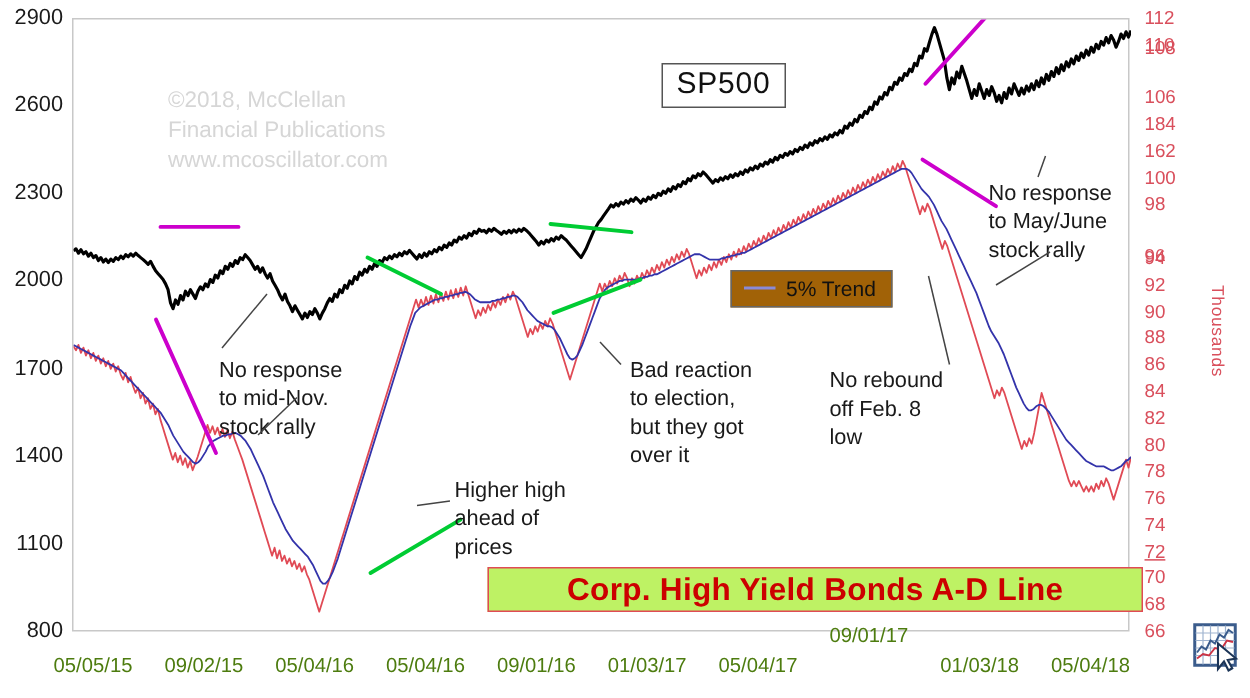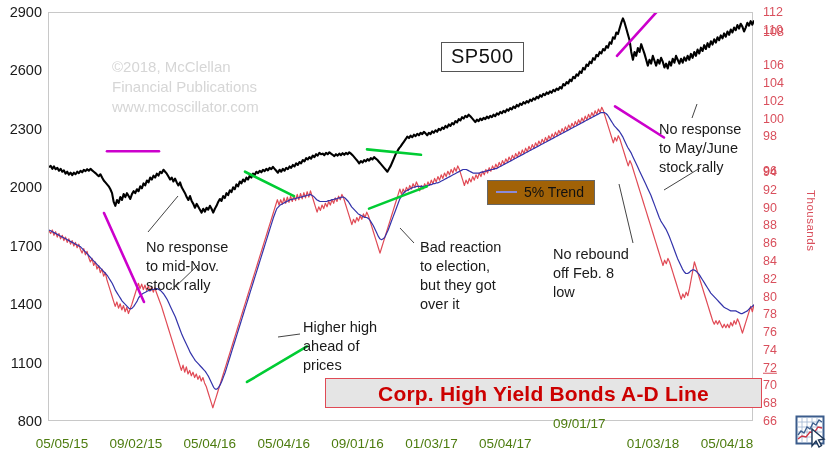--- a/index.html
+++ b/index.html
@@ -112,21 +112,21 @@
     font-size: 14.5px;
     line-height: 19px;
     color: #1a1a1a;
     white-space: pre;
   }
   #title-box {
     position: absolute;
     left: 325px; top: 378px;
     width: 437px;
     border: 1.3px solid #e04a55;
-    background: #e5e5e5;
+    background: #bef264;
     box-sizing: border-box;
     padding: 3px 0 1px 0;
     text-align: center;
   }
   #title-main {
     display: block;
     color: #cc0000;
     font-size: 21px;
     font-weight: bold;
     line-height: 24px;
@@ -189,22 +189,22 @@
       <div class="ytick-right" style="left: 763px; top: 278.739px;">82</div>
       <div class="ytick-right" style="left: 763px; top: 260.957px;">84</div>
       <div class="ytick-right" style="left: 763px; top: 243.174px;">86</div>
       <div class="ytick-right" style="left: 763px; top: 225.391px;">88</div>
       <div class="ytick-right" style="left: 763px; top: 207.609px;">90</div>
       <div class="ytick-right" style="left: 763px; top: 189.826px;">92</div>
       <div class="ytick-right" style="left: 763px; top: 172.043px;">94</div>
       <div class="ytick-right" style="left: 763px; top: 154.261px; margin-top: 17px;">96</div>
       <div class="ytick-right" style="left: 763px; top: 136.478px;">98</div>
       <div class="ytick-right" style="left: 763px; top: 118.696px;">100</div>
-      <div class="ytick-right" style="left: 763px; top: 100.913px;">102</div>
-      <div class="ytick-right" style="left: 763px; top: 83.1304px;">104</div>
+      <div class="ytick-right" style="left: 763px; top: 100.913px;">162</div>
+      <div class="ytick-right" style="left: 763px; top: 83.1304px;">184</div>
       <div class="ytick-right" style="left: 763px; top: 65.3478px;">106</div>
       <div class="ytick-right" style="left: 763px; top: 32px;">108</div>
       <div class="ytick-right" style="left: 763px; top: 29.7826px;">110</div>
       <div class="ytick-right" style="left: 763px; top: 12px;">112</div>
     </div>
   <div id="right-axis-title" style="left: 805px; top: 190px;">Thousands</div>
 
   <div id="x-axis">
       <div class="xtick" style="left: 62px; top: 437px;">05/05/15</div>
       <div class="xtick" style="left: 135.889px; top: 437px;">09/02/15</div>

